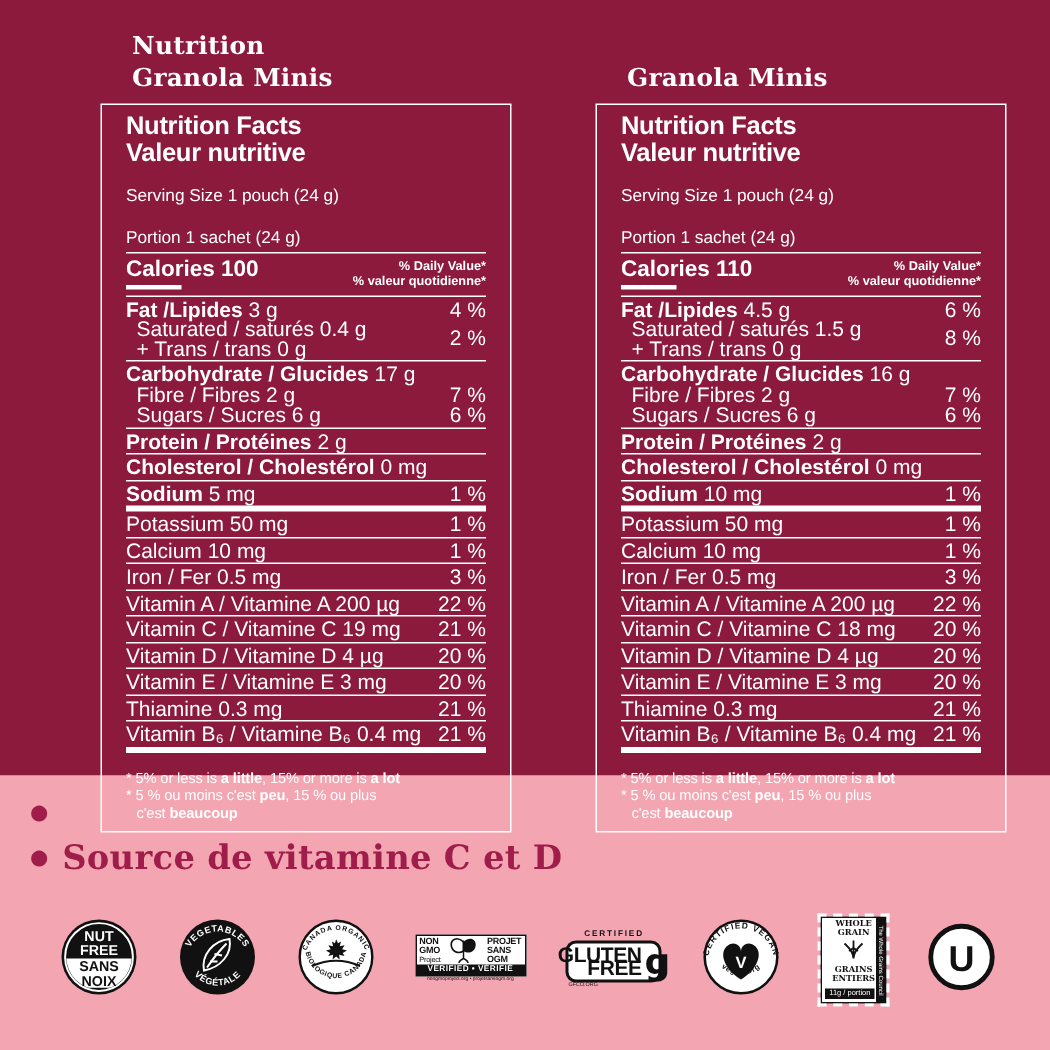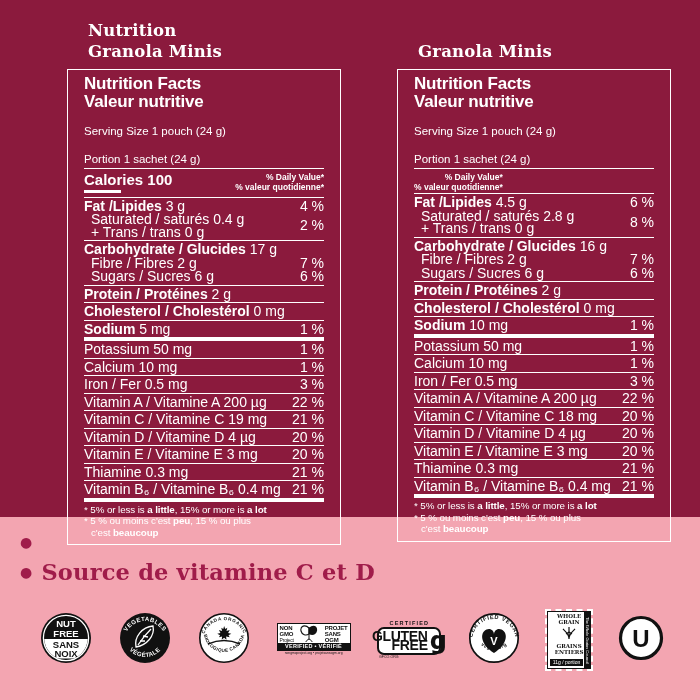--- a/index.html
+++ b/index.html
@@ -23,21 +23,21 @@
   .cal-block{display:flex;justify-content:space-between;align-items:flex-start;margin-top:2px;}
   .cal-left{font-size:15px;font-weight:bold;line-height:18px;}
   .cal-right{text-align:right;font-size:8.5px;font-weight:bold;line-height:10px;padding-top:1px;}
   .cal-bar{width:42%;height:3.5px;background:#fff;margin:1px 0 2px;}
 
   .nrow{display:flex;justify-content:space-between;align-items:center;
         font-size:14px;line-height:12.5px;padding:.5px 0;}
   .nrow .nm{white-space:pre-wrap;}
   .nrow.ind .nm{padding-left:7px;}
   .nrow .dv{white-space:nowrap;padding-left:4px;}
-  .nf-foot{font-size:9.8px;line-height:11.5px;margin-top:2px;letter-spacing:-.1px;}
+  .nf-foot{font-size:9.8px;line-height:11.5px;margin-top:12px;letter-spacing:-.1px;}
   .fline.find{padding-left:7px;}
 
   
   .highlights{position:absolute;left:20px;top:527px;color:#A01C4A;
               font-family:"DejaVu Serif","Liberation Serif",serif;font-weight:bold;
               font-size:22.5px;line-height:30px;letter-spacing:.2px;}
   .hl{display:flex;align-items:center;}
   .hl .dot{font-size:14px;margin-right:9px;line-height:30px;}
 
   
@@ -195,33 +195,37 @@
 
 <div class="panel panel-1">
   <h2 class="ptitle"><br><span>Granola Minis</span></h2>
   <div class="nf-box">
     <div class="nf-h">Nutrition Facts</div>
     <div class="nf-h">Valeur nutritive</div>
     <div class="nf-serving">Serving Size 1 pouch (24 g)</div>
     <div class="nf-serving">Portion 1 sachet (24 g)</div>
     <div class="hr"></div>
     <div class="cal-block">
+      <div>
+        <div class="cal-left">Calories 110</div>
+        <div class="cal-bar"></div>
+      </div>
       <div class="cal-right">
         <div>% Daily Value*</div>
         <div>% valeur quotidienne*</div>
       </div>
     </div>
     <div>
         <div class="hr"></div>
         <div class="nrow">
           <div class="nm"><div><b>Fat /Lipides</b> 4.5 g</div></div>
           <div class="dv">6 %</div>
         </div>
         <div class="nrow ind">
-          <div class="nm"><div>Saturated / saturés 2.8 g</div><div>+ Trans / trans 0 g</div></div>
+          <div class="nm"><div>Saturated / saturés 1.5 g</div><div>+ Trans / trans 0 g</div></div>
           <div class="dv">8 %</div>
         </div>
         <div class="hr"></div>
         <div class="nrow">
           <div class="nm"><div><b>Carbohydrate / Glucides</b> 16 g</div></div>
           <div class="dv"></div>
         </div>
         <div class="nrow ind">
           <div class="nm"><div>Fibre / Fibres 2 g</div></div>
           <div class="dv">7 %</div>

